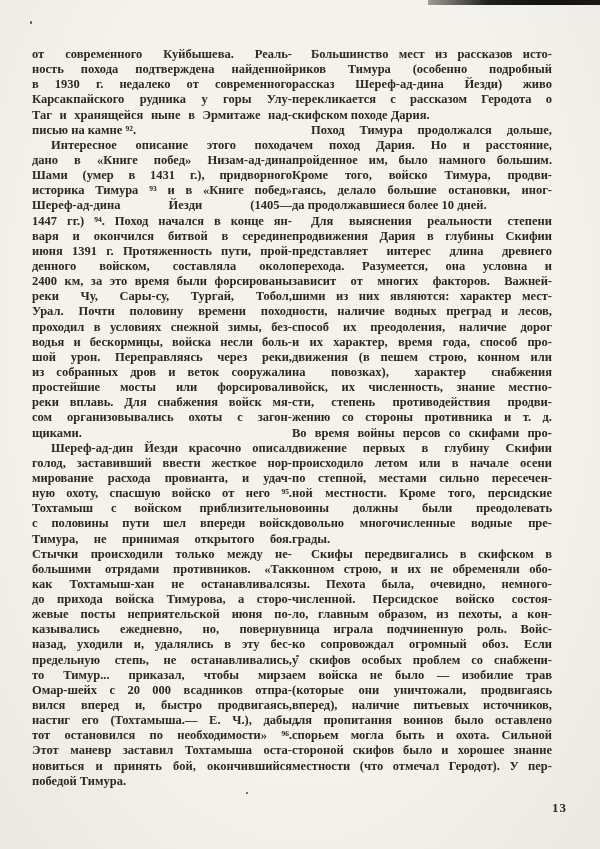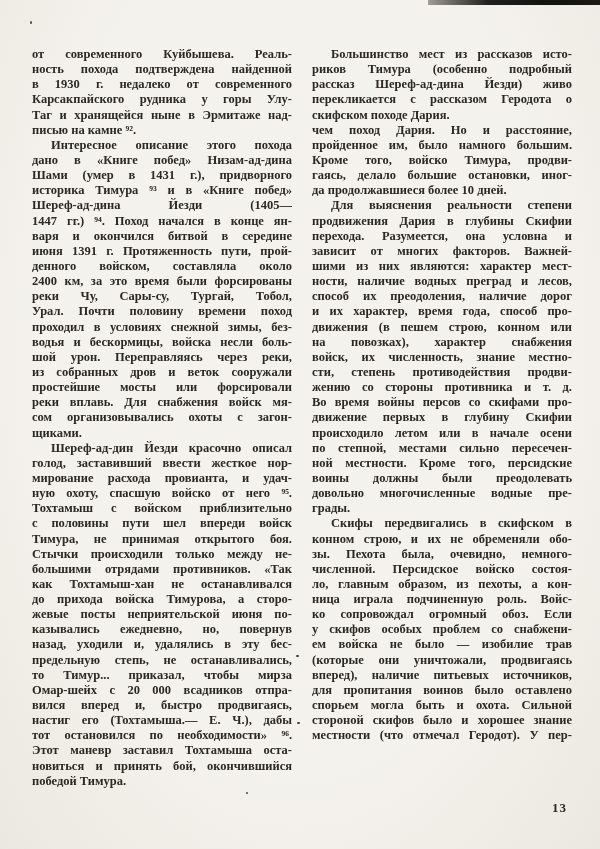--- a/index.html
+++ b/index.html
@@ -19,21 +19,21 @@
     position:absolute;top:0;left:428px;width:172px;height:5px;
     background:linear-gradient(to right, rgba(90,85,80,.55), #20201e 35%, #121210 70%, #1a1918);
   }
   .speck{position:absolute;background:#4a463f;border-radius:50%;}
   .sp1{left:30px;top:21px;width:2px;height:3px;}
   .sp2{left:246px;top:792px;width:2px;height:2px;}
   .sp3{left:296px;top:655px;width:3px;height:2px;border-radius:1px;}
   .sp4{left:297px;top:722px;width:3px;height:2px;border-radius:1px;}
   .columns{
     position:absolute;top:47px;left:32px;right:35px;
-    display:flex;gap:20px;
+    display:flex;
   }
   .col{
     width:260px;flex:0 0 260px;
     color:#2c2823;
     font-size:12.5px;font-weight:bold;
     text-rendering:optimizeLegibility;
   }
   .line{
     height:15.15px;line-height:15.15px;
     text-align:justify;text-align-last:justify;
@@ -108,27 +108,29 @@
         <div class="line">Этот маневр заставил Тохтамыша оста-</div>
         <div class="line">новиться и принять бой, окончившийся</div>
         <div class="line end">победой Тимура.</div>
       </div>
     <div class="col" id="col-right">
         <div class="line ind">Большинство мест из рассказов исто-</div>
         <div class="line">риков Тимура (особенно подробный</div>
         <div class="line">рассказ Шереф-ад-дина Йезди) живо</div>
         <div class="line">перекликается с рассказом Геродота о</div>
         <div class="line end">скифском походе Дария.</div>
+        <div class="line ind">Поход Тимура продолжался дольше,</div>
         <div class="line">чем поход Дария. Но и расстояние,</div>
         <div class="line">пройденное им, было намного большим.</div>
         <div class="line">Кроме того, войско Тимура, продви-</div>
         <div class="line">гаясь, делало большие остановки, иног-</div>
         <div class="line end">да продолжавшиеся более 10 дней.</div>
         <div class="line ind">Для выяснения реальности степени</div>
         <div class="line">продвижения Дария в глубины Скифии</div>
+        <div class="line">представляет интерес длина древнего</div>
         <div class="line">перехода. Разумеется, она условна и</div>
         <div class="line">зависит от многих факторов. Важней-</div>
         <div class="line">шими из них являются: характер мест-</div>
         <div class="line">ности, наличие водных преград и лесов,</div>
         <div class="line">способ их преодоления, наличие дорог</div>
         <div class="line">и их характер, время года, способ про-</div>
         <div class="line">движения (в пешем строю, конном или</div>
         <div class="line">на повозках), характер снабжения</div>
         <div class="line">войск, их численность, знание местно-</div>
         <div class="line">сти, степень противодействия продви-</div>

